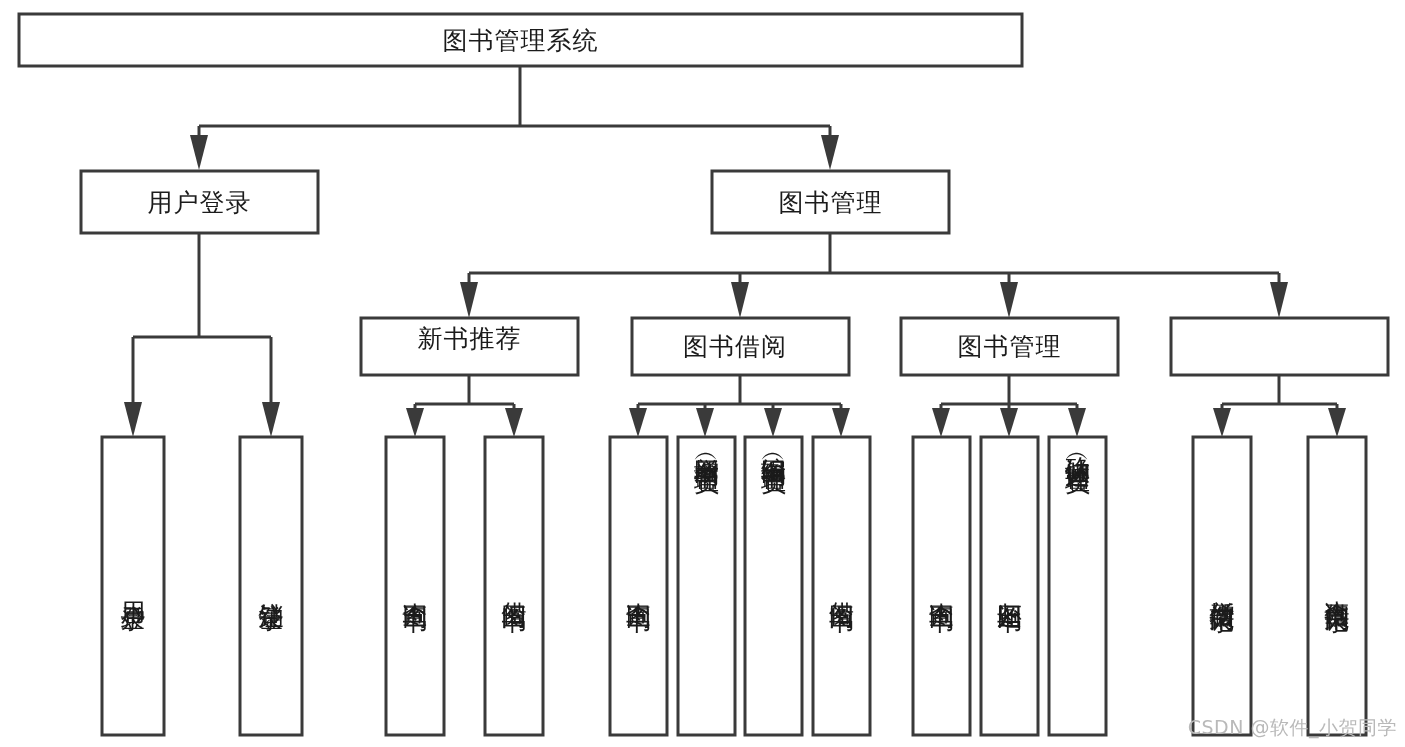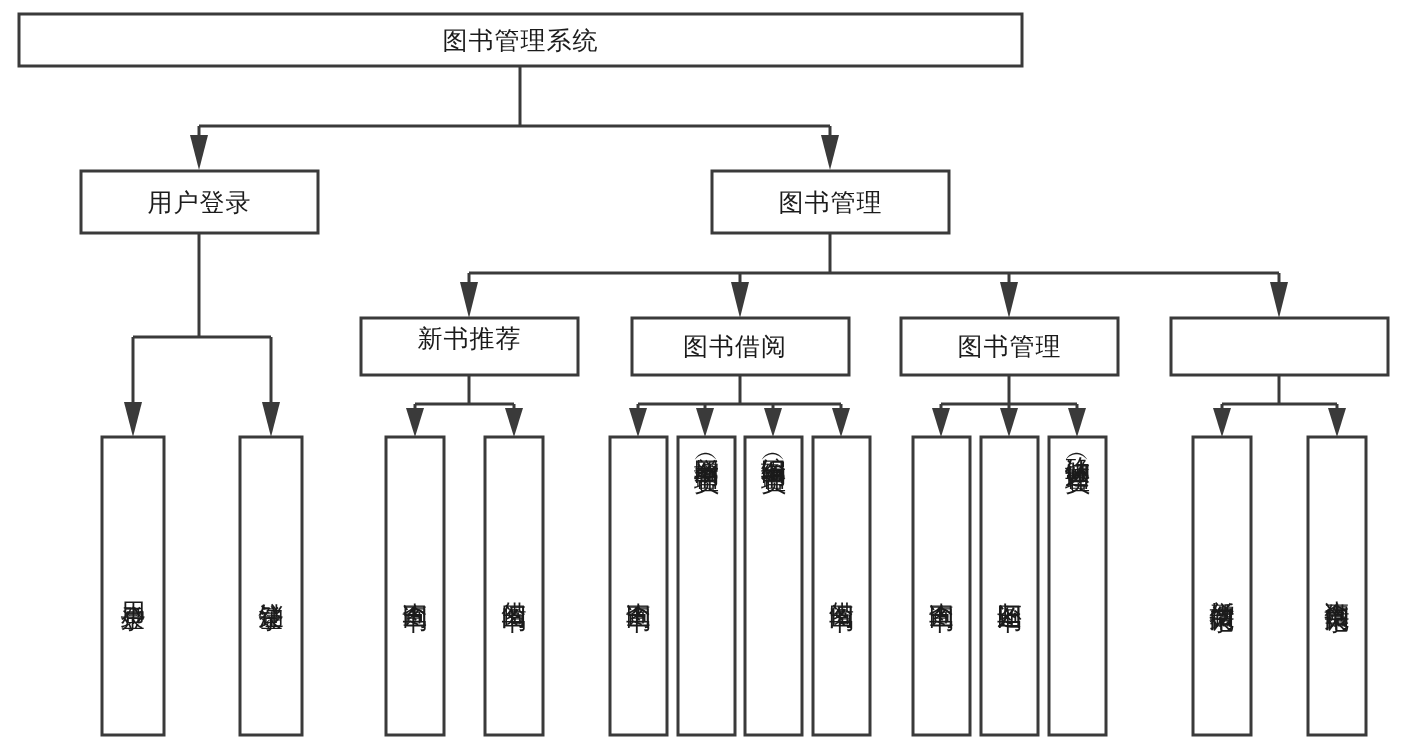--- a/index.html
+++ b/index.html
@@ -246,14 +246,15 @@
     <span class="vtext">确认归还（管理员）</span>
   </div>
 
   <div class="vtext-wrap" style="left:1193px; top:437px; width:58px; height:298px;">
     <span class="vtext">新增借阅记录</span>
   </div>
   <div class="vtext-wrap" style="left:1308px; top:437px; width:58px; height:298px;">
     <span class="vtext">查询借阅记录</span>
   </div>
 
+  <div id="watermark">CSDN @软件_小贺同学</div>
 
 </div>
 
 </body></html>

